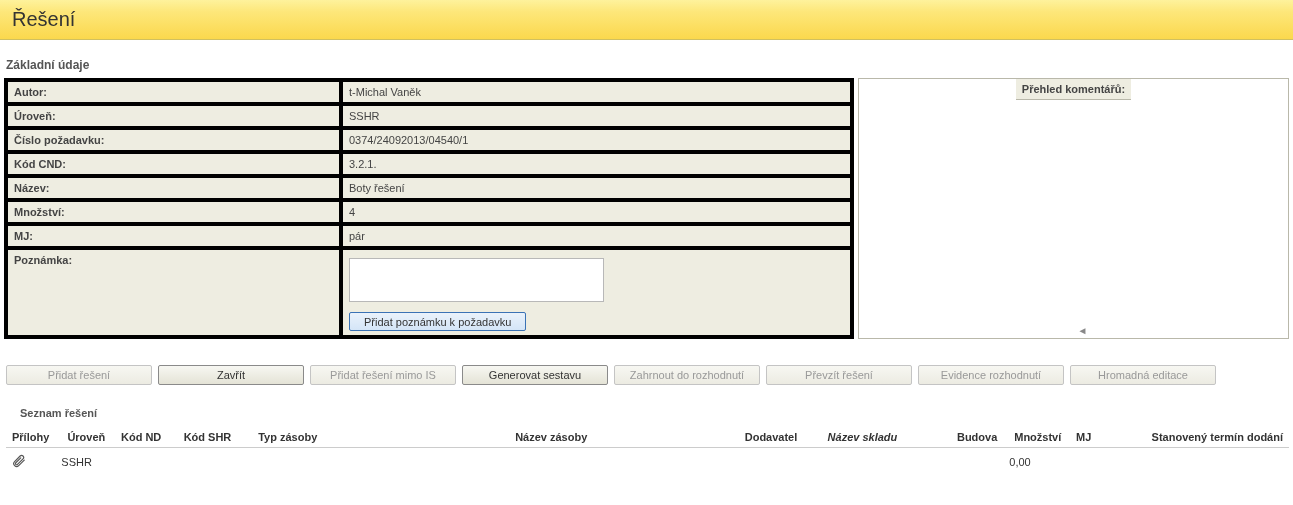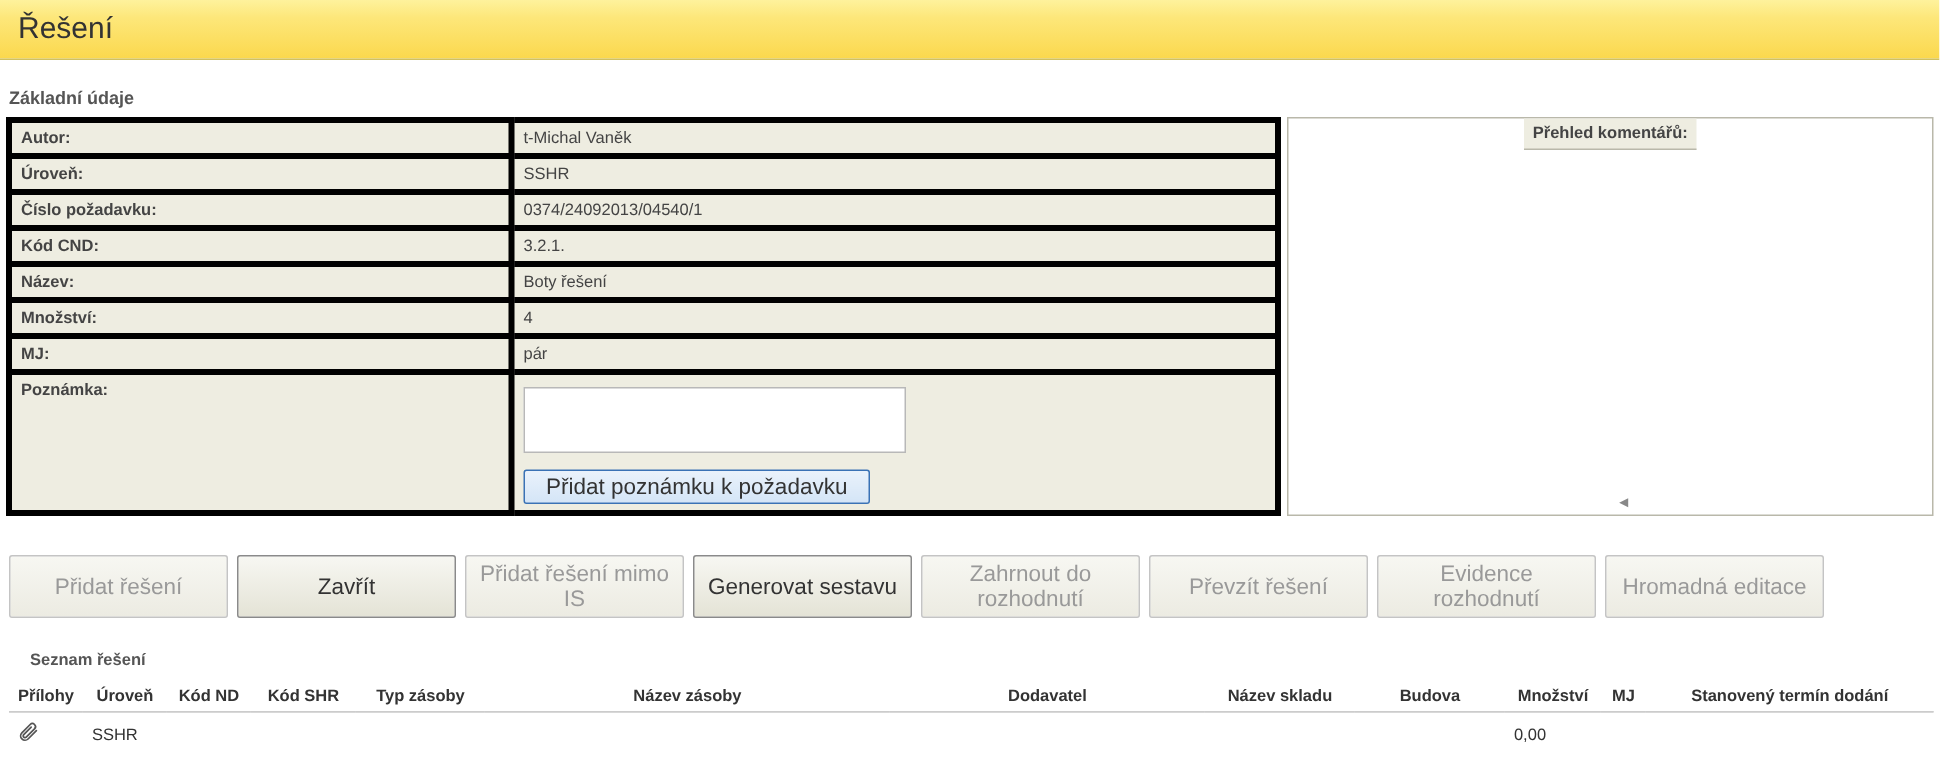--- a/index.html
+++ b/index.html
@@ -60,21 +60,21 @@
       border: 1px solid #b8b8b8;
       background: #fff;
       resize: none;
       font-family: inherit;
       font-size: 11px;
       margin: 4px 0 8px 0;
     }
     .btn {
       display: inline-block;
       padding: 2px 14px;
-      font-size: 15px;
+      font-size: 11px;
       border: 1px solid #8a8a8a;
       background: linear-gradient(to bottom, #f7f7f2 0%, #e4e3d6 100%);
       border-radius: 2px;
       cursor: pointer;
       color: #333;
       font-family: inherit;
       min-height: 19px;
     }
     .btn.blue {
       border: 1px solid #3a72b5;
@@ -128,21 +128,21 @@
       color: #555;
       font-size: 11px;
       margin: 12px 0 8px 20px;
     }
     .list-table {
       border-collapse: collapse;
       width: calc(100% - 10px);
       margin-left: 6px;
     }
     .list-table th {
-      text-align: center;
+      text-align: right;
       font-size: 11px;
       font-weight: bold;
       color: #333;
       padding: 4px 6px;
       border-bottom: 1px solid #ccc;
     }
     .list-table td {
       padding: 6px 6px;
       font-size: 11px;
       color: #333;
@@ -231,21 +231,21 @@
 <table class="list-table">
   <thead>
     <tr>
       <th style="width:46px;">Přílohy</th>
       <th style="width:56px;">Úroveň</th>
       <th style="width:56px;">Kód ND</th>
       <th style="width:70px;">Kód SHR</th>
       <th style="width:86px;">Typ zásoby</th>
       <th style="width:270px;">Název zásoby</th>
       <th style="width:210px;">Dodavatel</th>
-      <th style="width:100px;">Název skladu</th>
+      <th style="width:100px;font-style:italic;">Název skladu</th>
       <th style="width:100px;">Budova</th>
       <th style="width:64px;">Množství</th>
       <th style="width:30px;">MJ</th>
       <th>Stanovený termín dodání</th>
     </tr>
   </thead>
   <tbody>
     <tr>
       <td>
         <span class="attach-icon">

